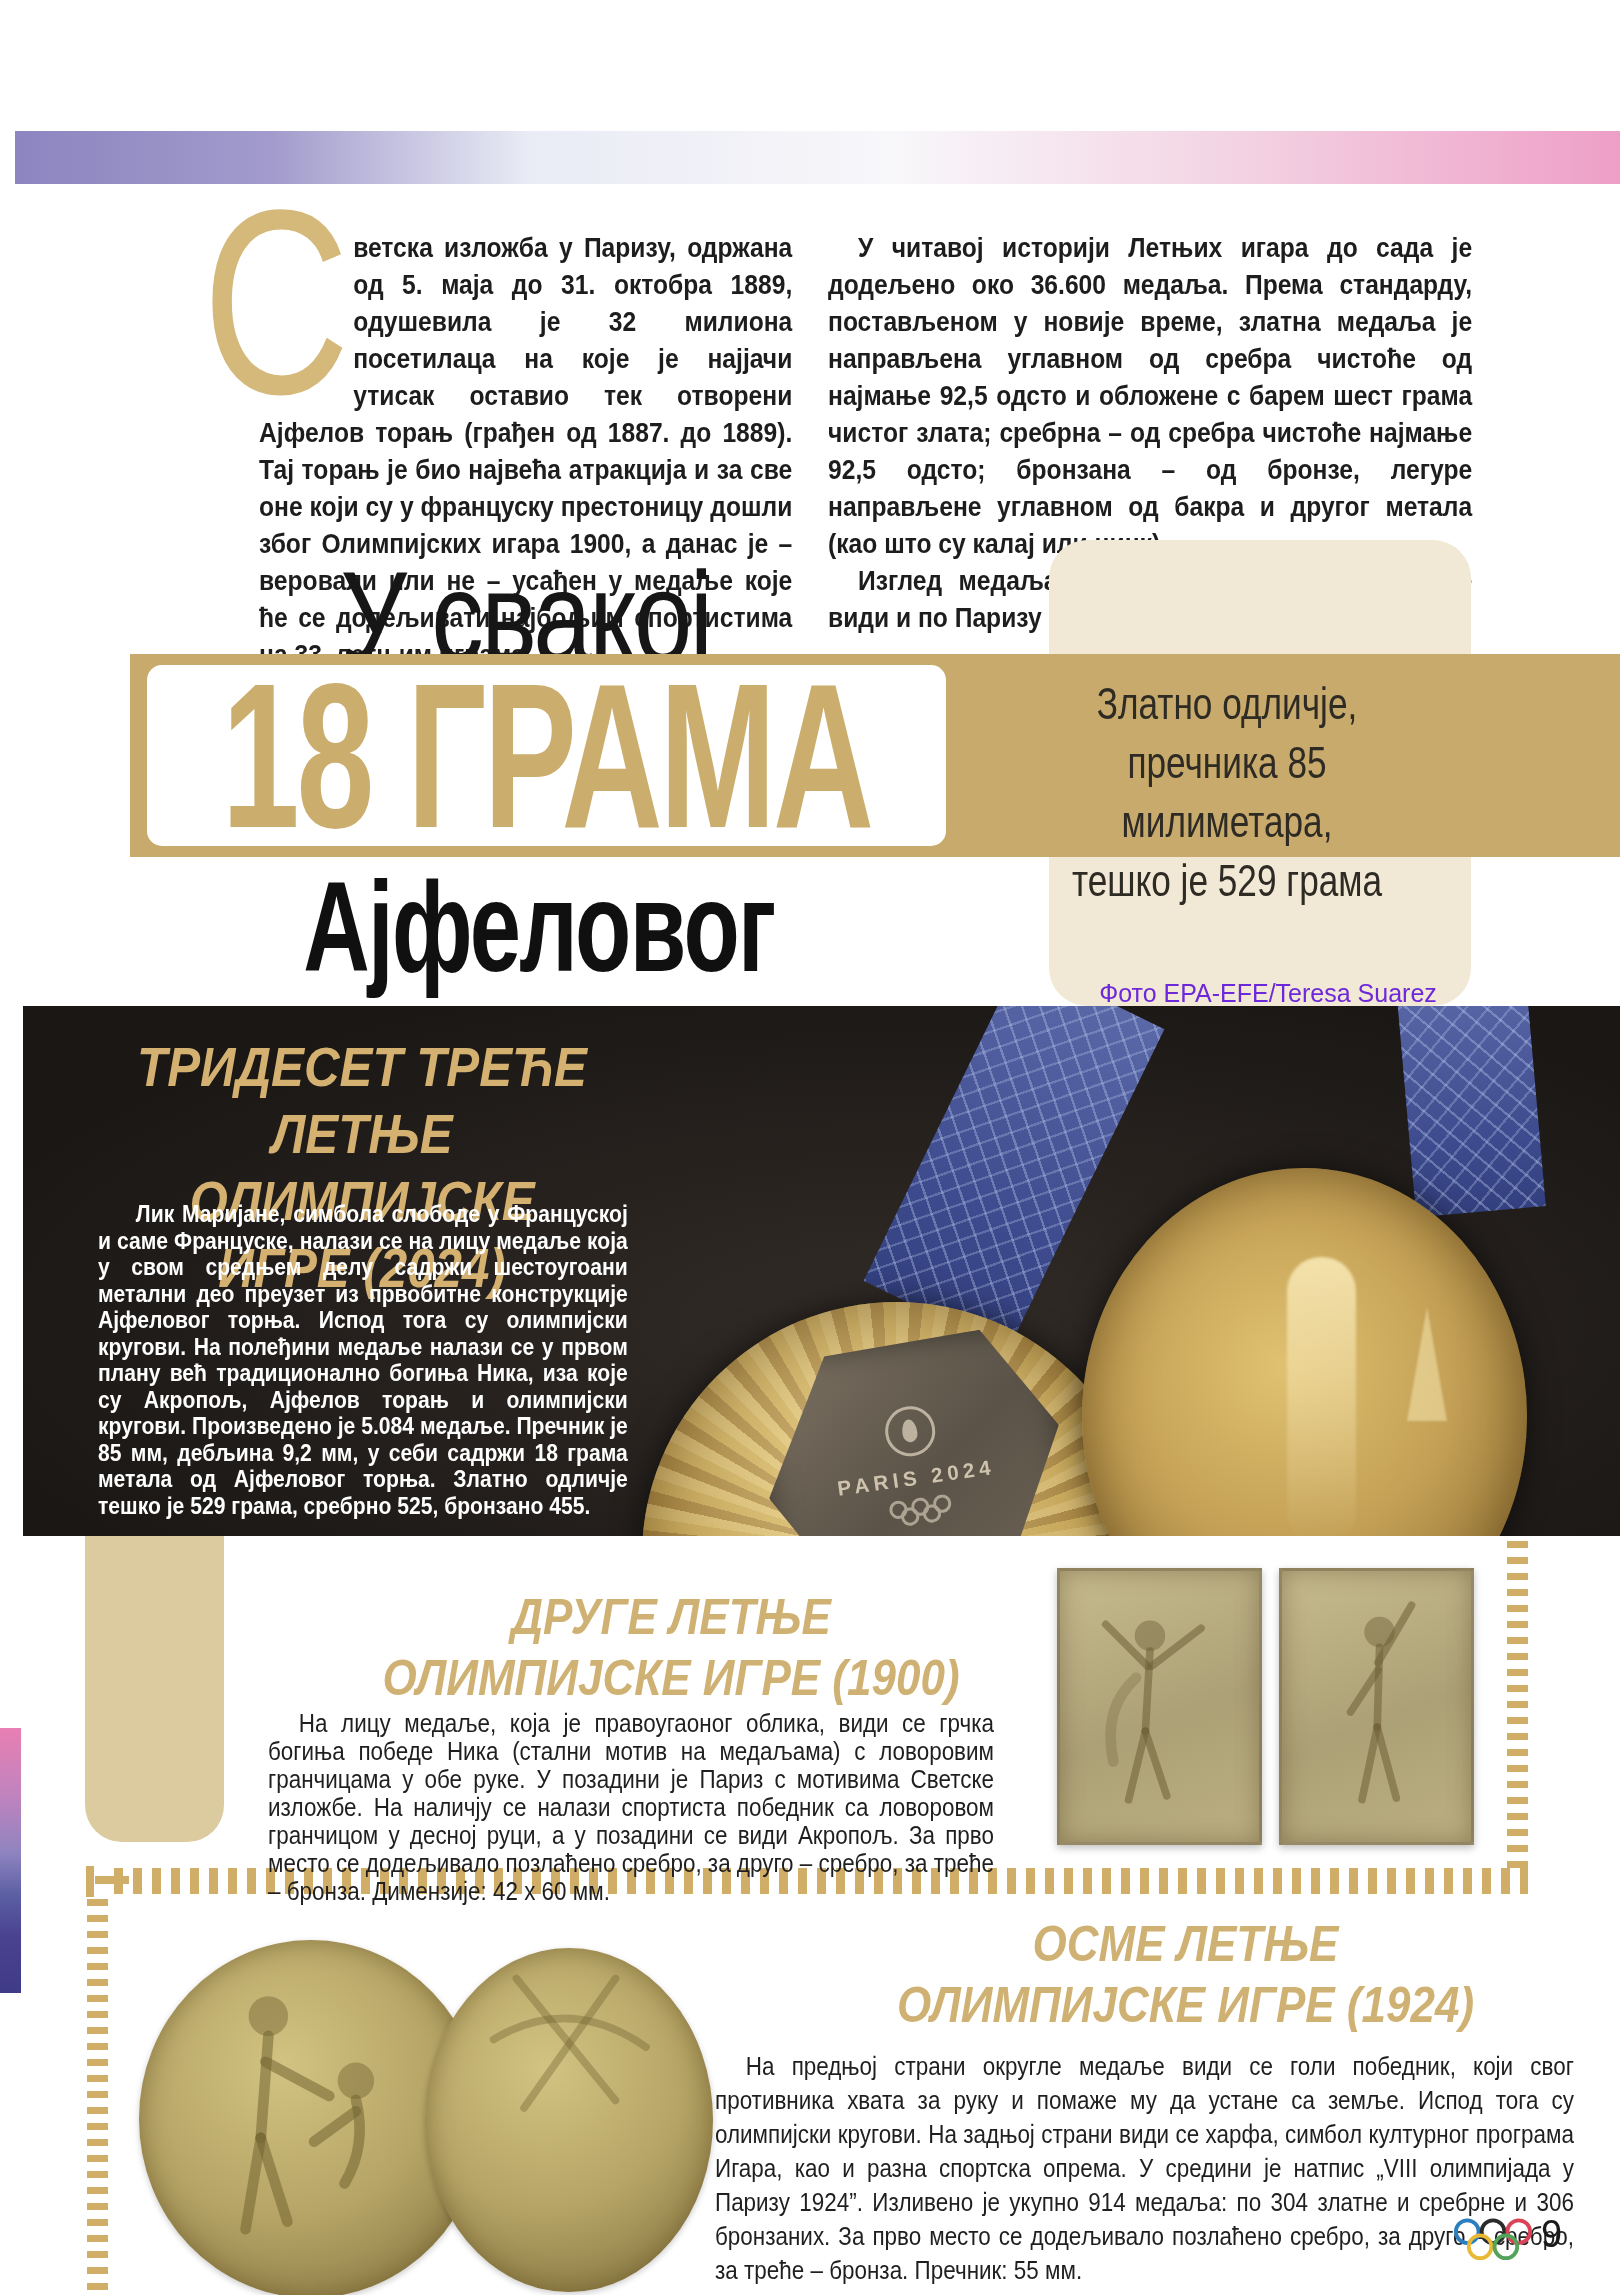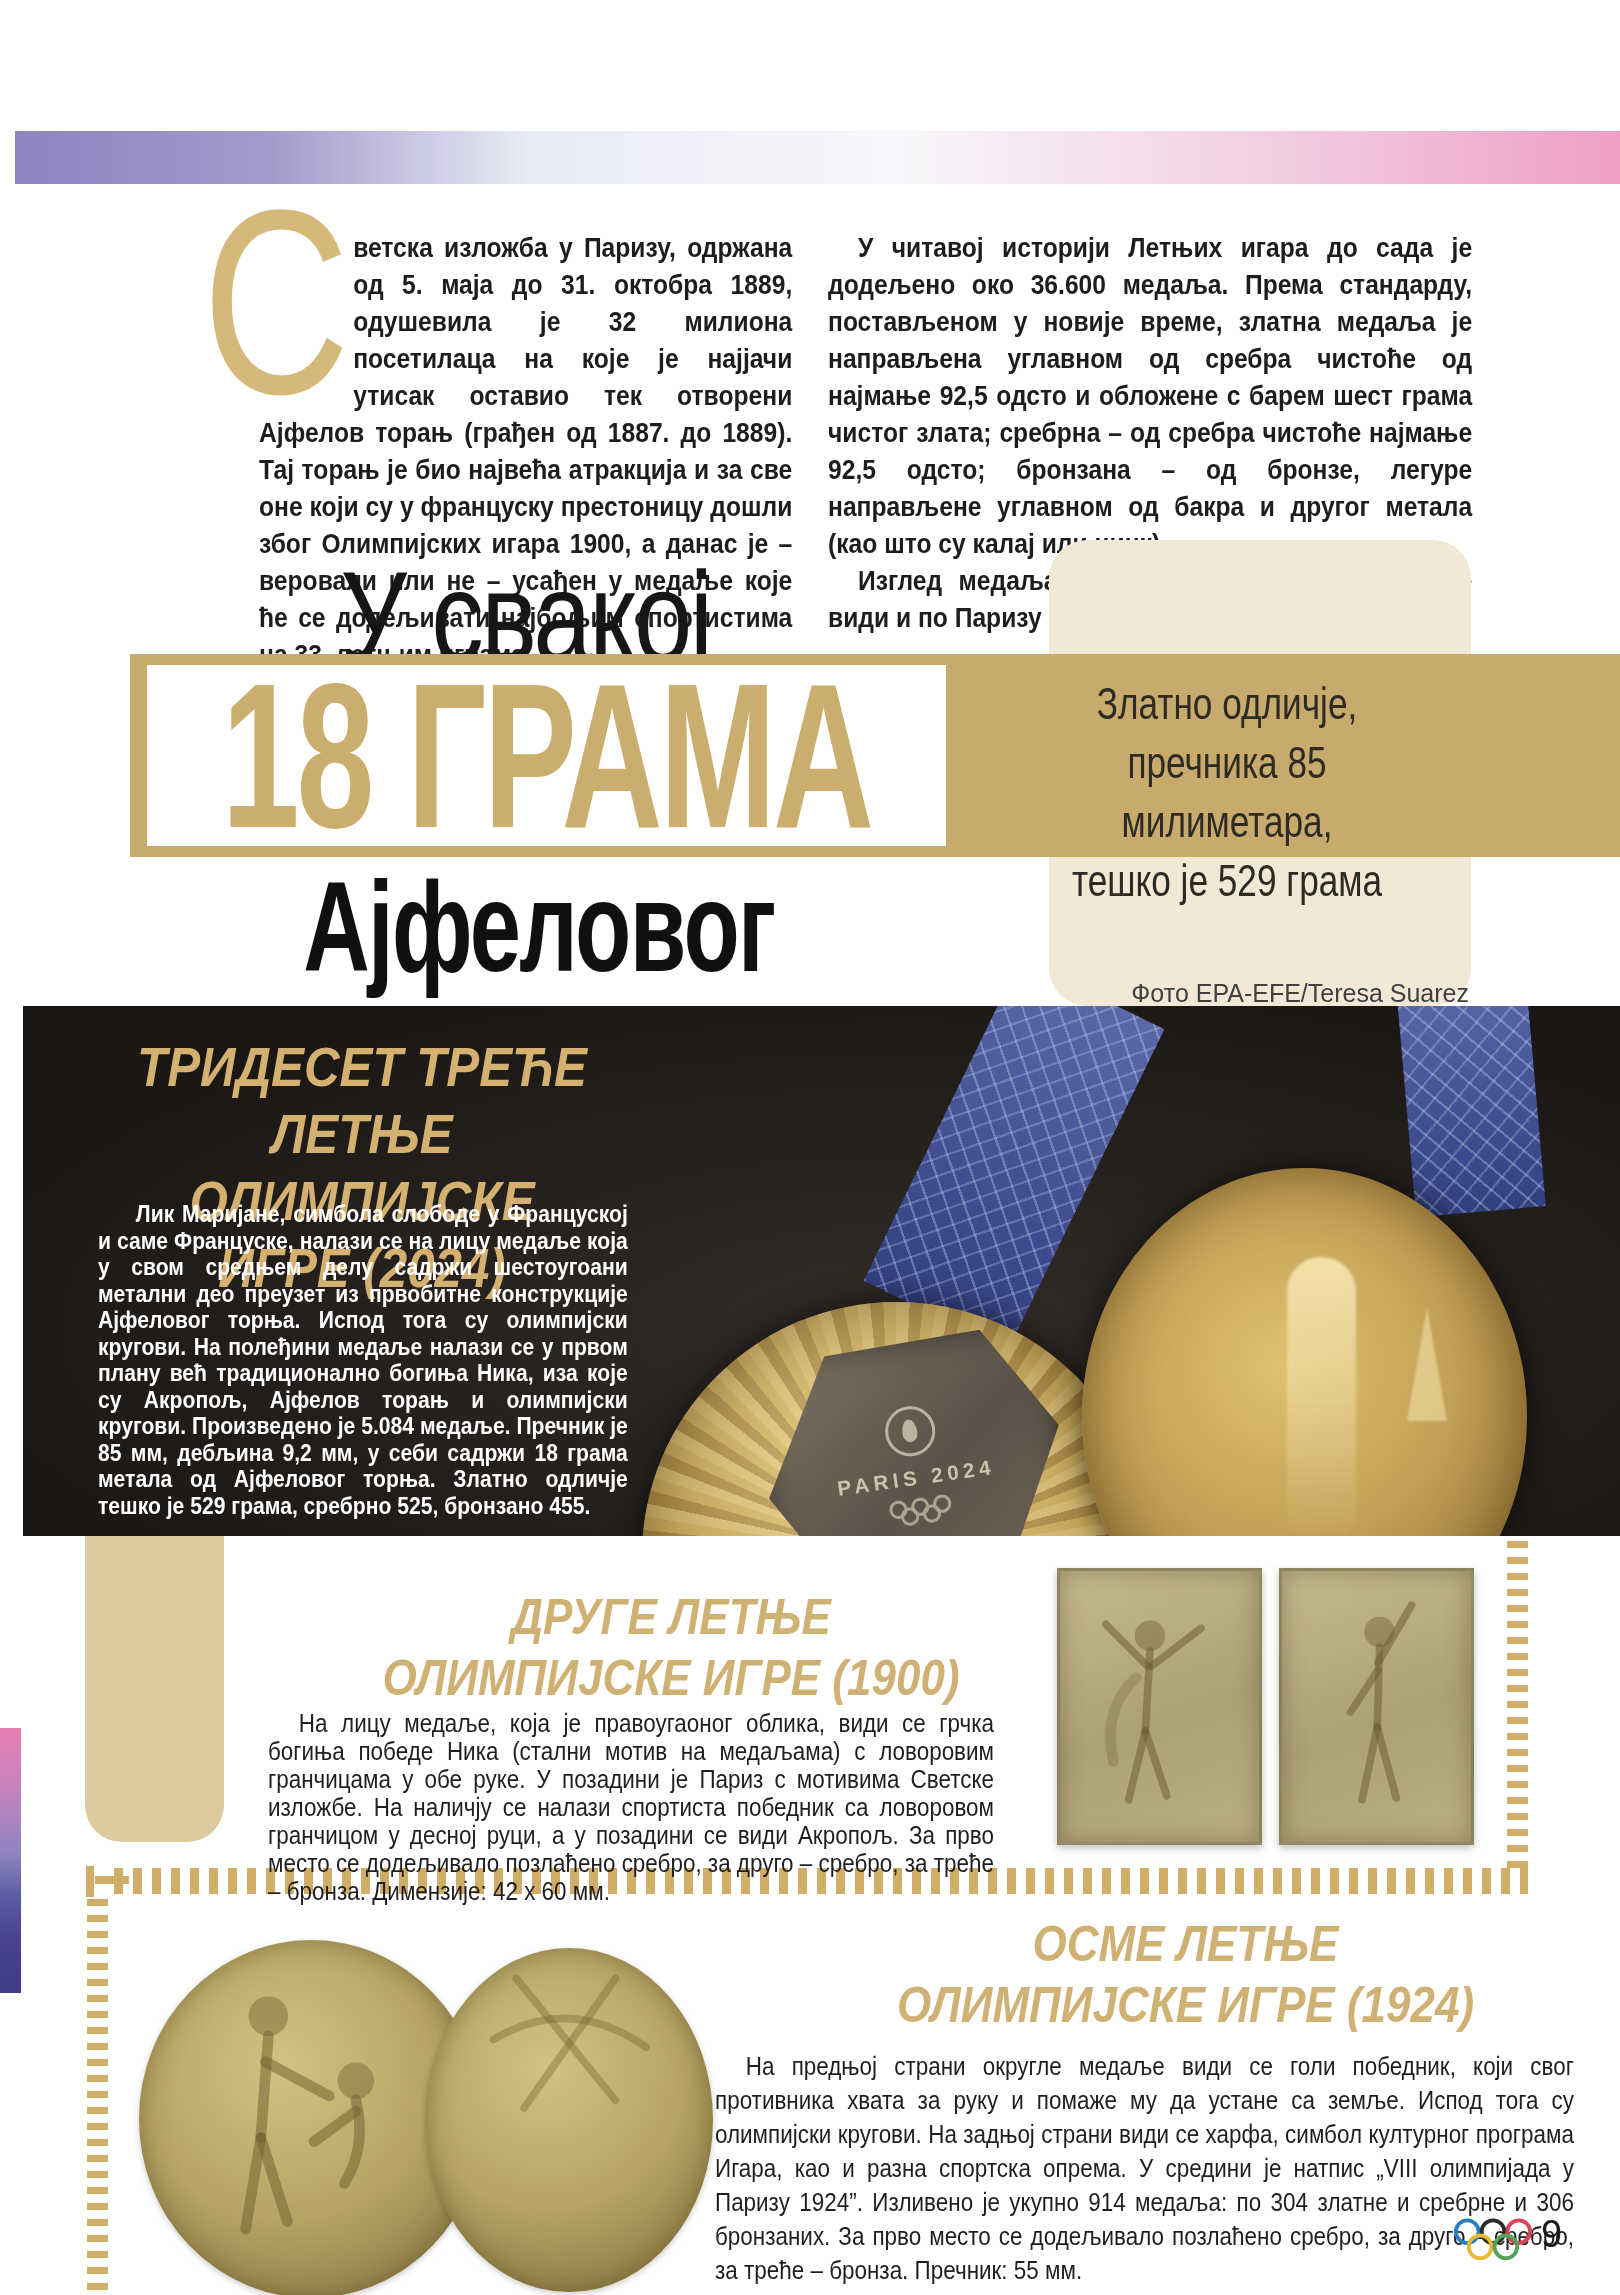--- a/index.html
+++ b/index.html
@@ -23,30 +23,30 @@
   .col1{left:259px;top:229px;width:606px;}
   .col1 .dc-spacer{float:left;width:107px;height:149px;}
   .col2{left:828px;top:229px;width:732px;}
   .col p{margin:0;}
   .col p.ind{text-indent:34px;}
   
   .hl-top{left:72px;top:553px;width:907px;text-align:center;font-size:128px;line-height:1;
     color:#161616;font-weight:400;letter-spacing:-3px;transform:scaleX(0.82);}
   .gold-band{left:130px;top:654px;width:1491px;height:203px;background:#c8ab6c;z-index:3;}
   .big-window{left:17px;top:11.4px;width:799px;height:181px;background:#ffffff;
-    display:flex;align-items:center;justify-content:center;position:absolute;}
+    display:flex;align-items:center;justify-content:center;position:absolute;border-radius:15px;}
   .big-text{font-size:206px;font-weight:700;color:#cbae6d;letter-spacing:-4.6px;line-height:1;
     transform:scaleX(0.68);transform-origin:50% 50%;white-space:nowrap;}
   .note{left:968px;top:674px;width:518px;text-align:center;z-index:4;
     font-size:44px;line-height:59px;color:#2e2a24;transform:scaleX(0.8);}
   .hl-bottom{left:114px;top:863px;width:850px;text-align:center;font-size:128px;line-height:1;
     font-weight:700;color:#101010;letter-spacing:-2.3px;transform:scaleX(0.72);}
   .cream-panel{left:1049px;top:540px;width:422px;height:466px;border-radius:38px;
     background:#f1e9d6;z-index:1;}
-  .credit{left:1067px;top:979px;width:402px;text-align:right;font-size:25px;color:#404040;z-index:5;}
+  .credit{left:1067px;top:979px;width:402px;text-align:center;font-size:25px;color:#6d28d9;z-index:5;}
   
   .photo{left:23px;top:1006px;width:1597px;height:530px;background:#282320;overflow:hidden;z-index:2;}
   .photo-inner{position:absolute;inset:0;background:radial-gradient(ellipse at 55% 60%, rgba(80,70,60,.25), rgba(0,0,0,.35) 80%);}
   .s2024-title{left:65px;top:1033px;width:594px;text-align:center;z-index:6;
     font-size:56px;line-height:67px;font-weight:700;font-style:italic;color:#d4b171;transform:scaleX(0.88);}
   .s2024-body{left:98px;top:1201px;width:602px;z-index:6;font-size:24px;line-height:26.5px;
     font-weight:700;color:#ffffff;text-align:justify;}
   .s2024-body p{margin:0;text-indent:43px;}
   .ribbon{background:linear-gradient(180deg,#5a68a8,#3d4b8e 70%,#33407f);}
   .ribbon::after{content:"";position:absolute;inset:0;

